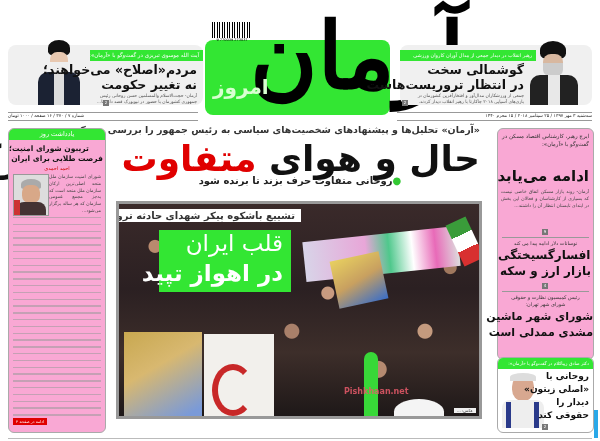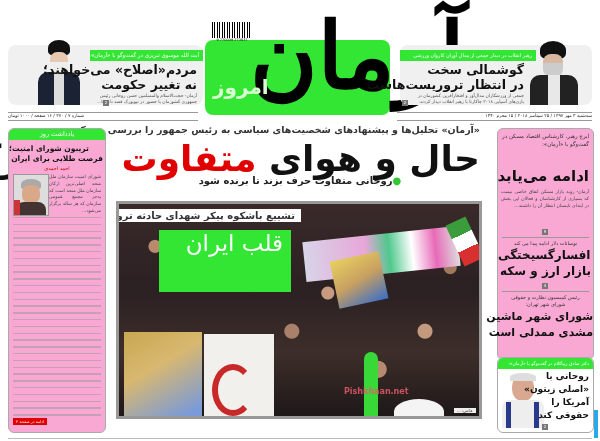--- a/index.html
+++ b/index.html
@@ -97,20 +97,21 @@
   <div class="abs" style="left:85px;top:130px;width:70px;height:88px;background:#f2f0ec;"></div>
   <div class="abs" style="left:93px;top:160px;width:30px;height:40px;border:6px solid #c82828;border-radius:50%;border-right-color:transparent;"></div>
 
   <div class="abs" style="left:245px;top:148px;width:14px;height:70px;background:#38d838;border-radius:7px;"></div>
 
   <div class="abs" style="left:275px;top:195px;width:50px;height:25px;background:#f4f4f4;border-radius:50% 50% 0 0;"></div>
 
   <div class="abs" style="right:178px;top:5px;background:#fff;color:#333;font-size:10px;font-weight:bold;padding:1px 6px;white-space:nowrap;">تشییع باشکوه پیکر شهدای حادثه تروریستی</div>
   <div class="abs" style="right:188px;top:26px;width:132px;height:62px;background:#33e633;">
     <div class="abs" style="right:8px;top:0;font-size:23px;font-weight:normal;color:#fff;white-space:nowrap;">قلب ایران</div>
+    <div class="abs" style="right:8px;top:30px;font-size:23px;font-weight:bold;color:#fff;white-space:nowrap;">در اهواز تپید</div>
   </div>
   <div class="abs" style="left:225px;top:183px;font-size:8px;font-weight:bold;color:#e85a6a;direction:ltr;opacity:.85;">Pishkhaan.net</div>
   <div class="abs" style="right:3px;bottom:3px;background:#eee;font-size:4px;color:#333;padding:0 3px;">عکس: ...</div>
 </div>
 
 <div class="box" style="left:8px;top:128px;width:96px;height:303px;">
   <div class="abs" style="left:0;top:0;width:96px;height:11px;background:#33e633;color:#fff;font-size:6.5px;line-height:11px;text-align:center;border-radius:5px 5px 0 0;">یادداشت روز</div>
   <div class="abs" style="left:0;top:15px;width:96px;text-align:left;font-size:7.5px;font-weight:bold;color:#111;white-space:nowrap;">تریبون شورای امنیت؛</div>
   <div class="abs" style="left:0;top:25px;width:96px;text-align:center;font-size:7.5px;font-weight:bold;color:#111;white-space:nowrap;">فرصت طلایی برای ایران</div>
   <div class="abs" style="left:0;top:36px;width:96px;text-align:center;font-size:5px;color:#c00;">احمد احمدی</div>
@@ -148,19 +149,19 @@
   <div class="greenbar" style="left:0;top:0;width:87px;font-size:4.5px;border-radius:5px 5px 0 0;">دکتر صادق زیباکلام در گفت‌وگو با «آرمان»:</div>
   <div class="photo" style="left:2px;top:12px;width:45px;height:58px;">
     <div style="position:absolute;left:12px;top:5px;width:22px;height:26px;background:#d8a890;border-radius:45%;"></div>
     <div style="position:absolute;left:10px;top:3px;width:26px;height:8px;background:#ddd;border-radius:50% 50% 0 0;"></div>
     <div style="position:absolute;left:2px;top:30px;width:42px;height:28px;background:#eee;border-radius:8px 8px 0 0;"></div>
     <div style="position:absolute;left:6px;top:32px;width:5px;height:26px;background:#2a3a8a;"></div>
     <div style="position:absolute;left:34px;top:32px;width:5px;height:26px;background:#2a3a8a;"></div>
   </div>
   <div class="abs h-big" style="right:4px;top:13px;font-size:9px;">روحانی با</div>
   <div class="abs h-big" style="right:4px;top:26px;font-size:9px;">«اصلی زیتون»</div>
-  <div class="abs h-big" style="right:4px;top:39px;font-size:9px;">آمریکا را</div>
+  <div class="abs h-big" style="right:4px;top:39px;font-size:9px;">دیدار را</div>
   <div class="abs h-big" style="right:4px;top:52px;font-size:9px;">حقوقی کند</div>
   <div class="marker" style="left:44px;top:66px;">2</div>
 </div>
 <div class="abs" style="left:594px;top:410px;width:4px;height:28px;background:#2aa8e8;"></div>
 
 <div class="divider" style="left:8px;top:438px;width:584px;background:#bbb;"></div>
 
 </body></html>

